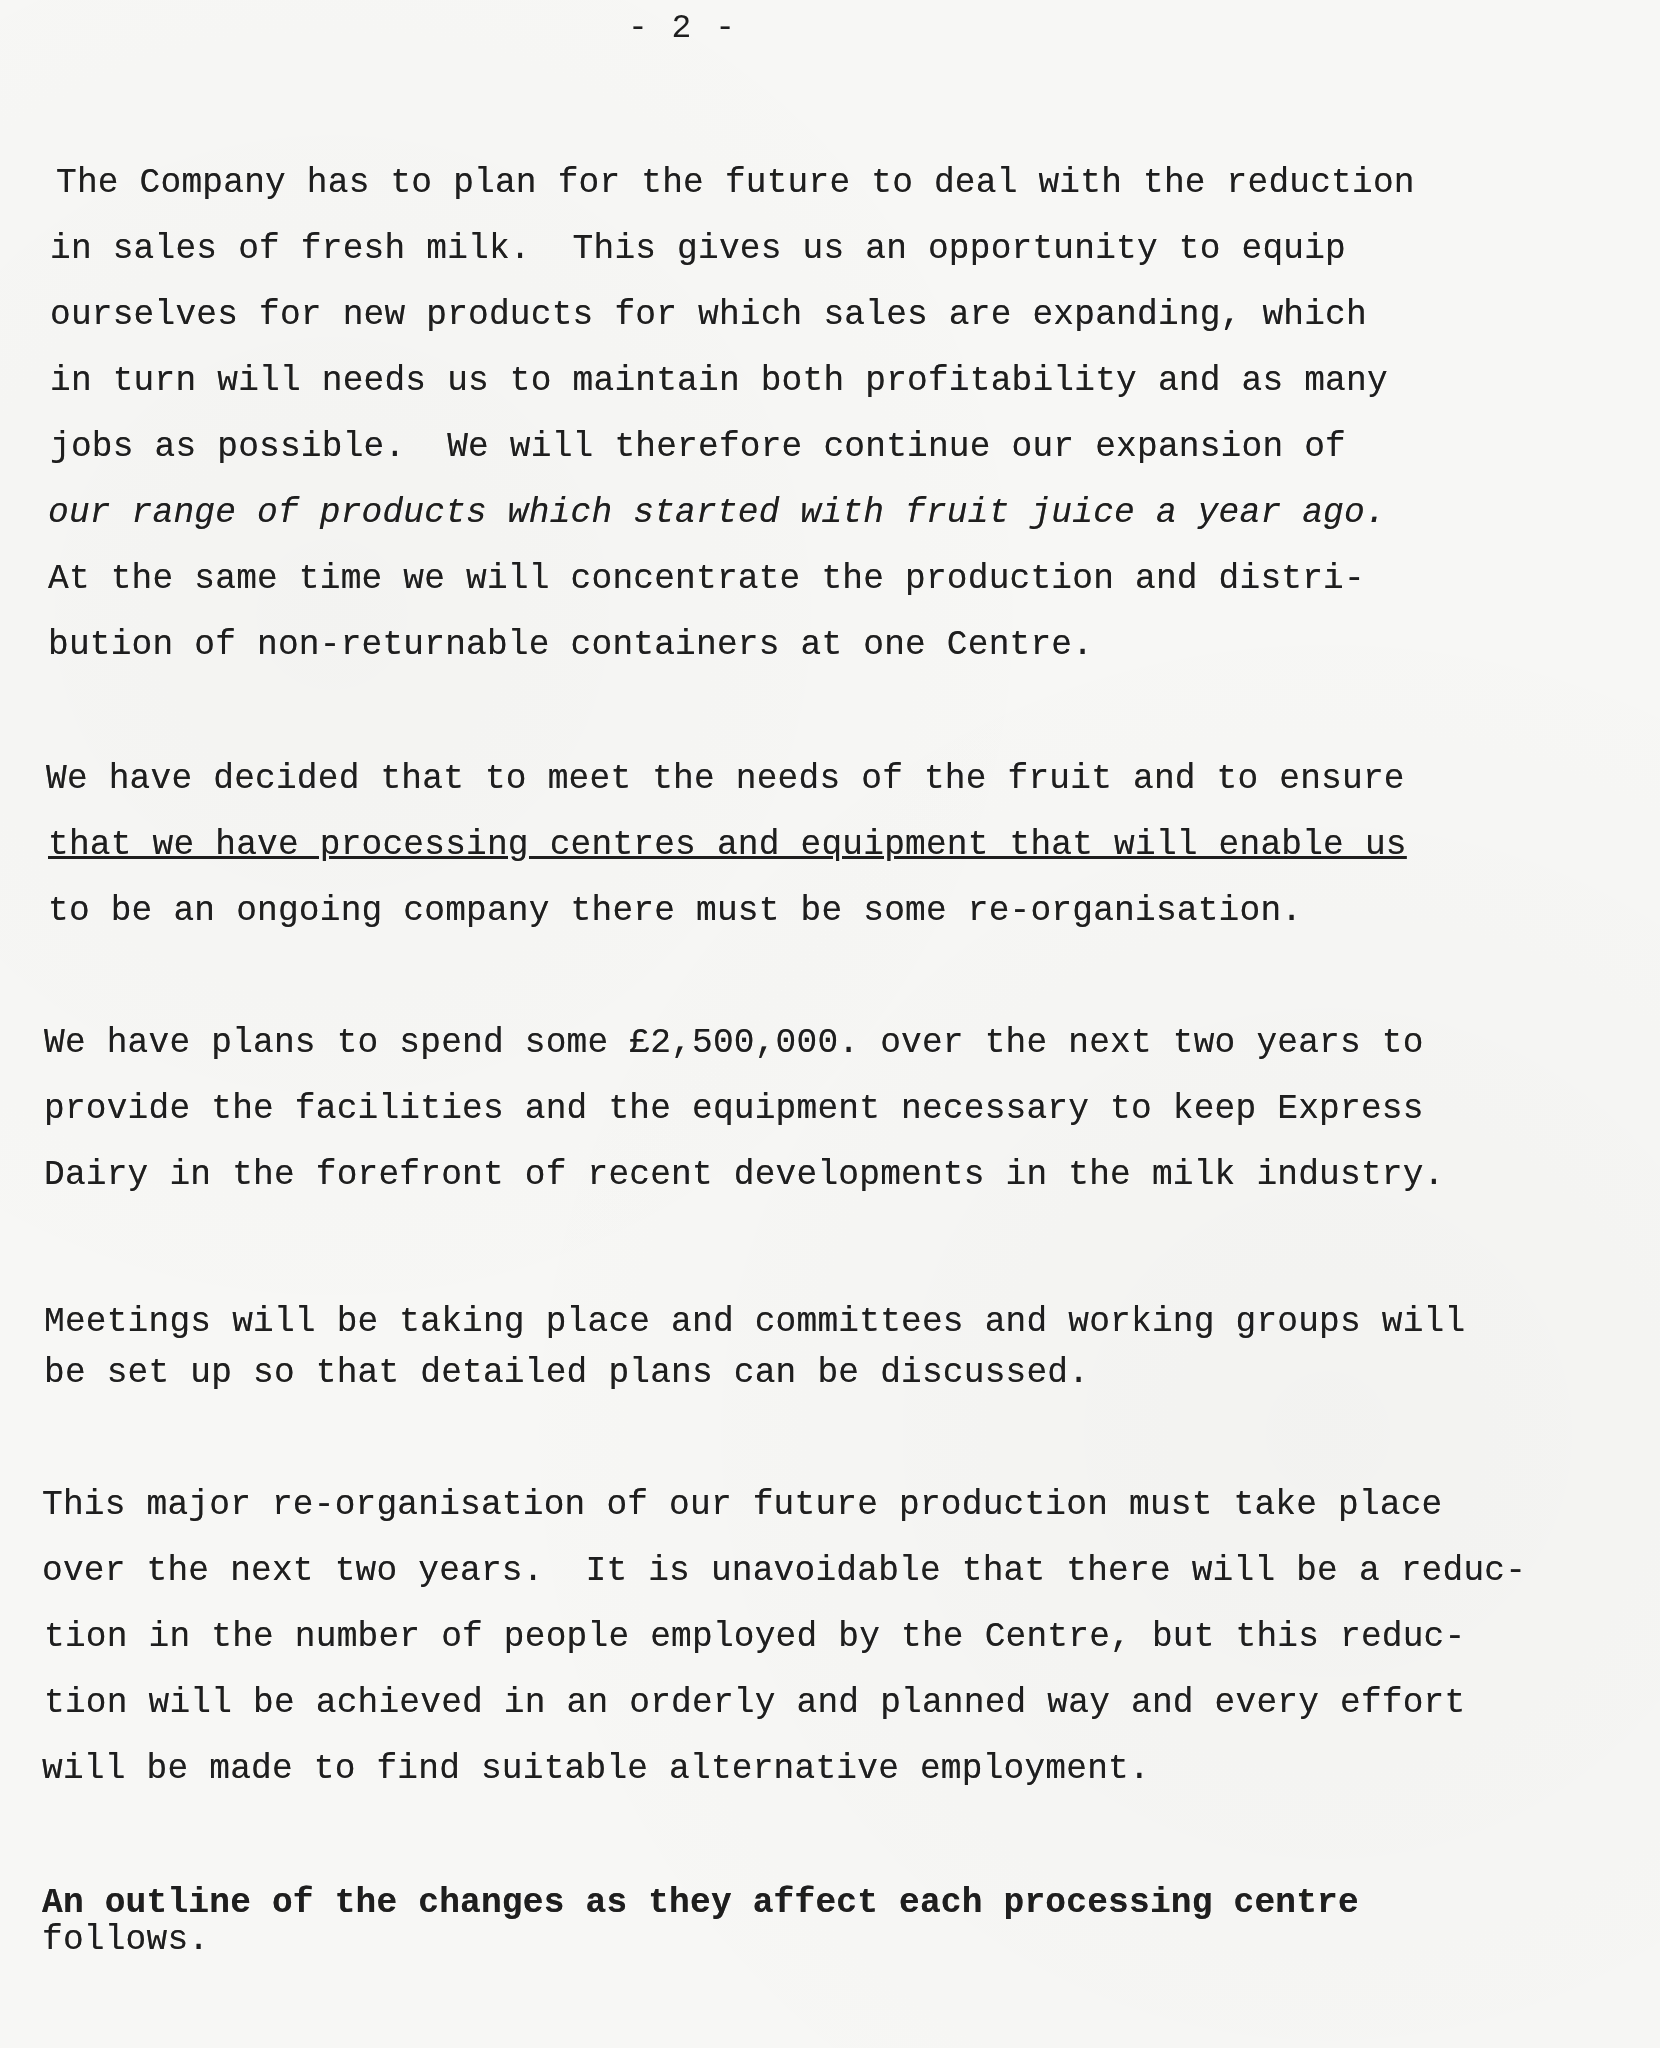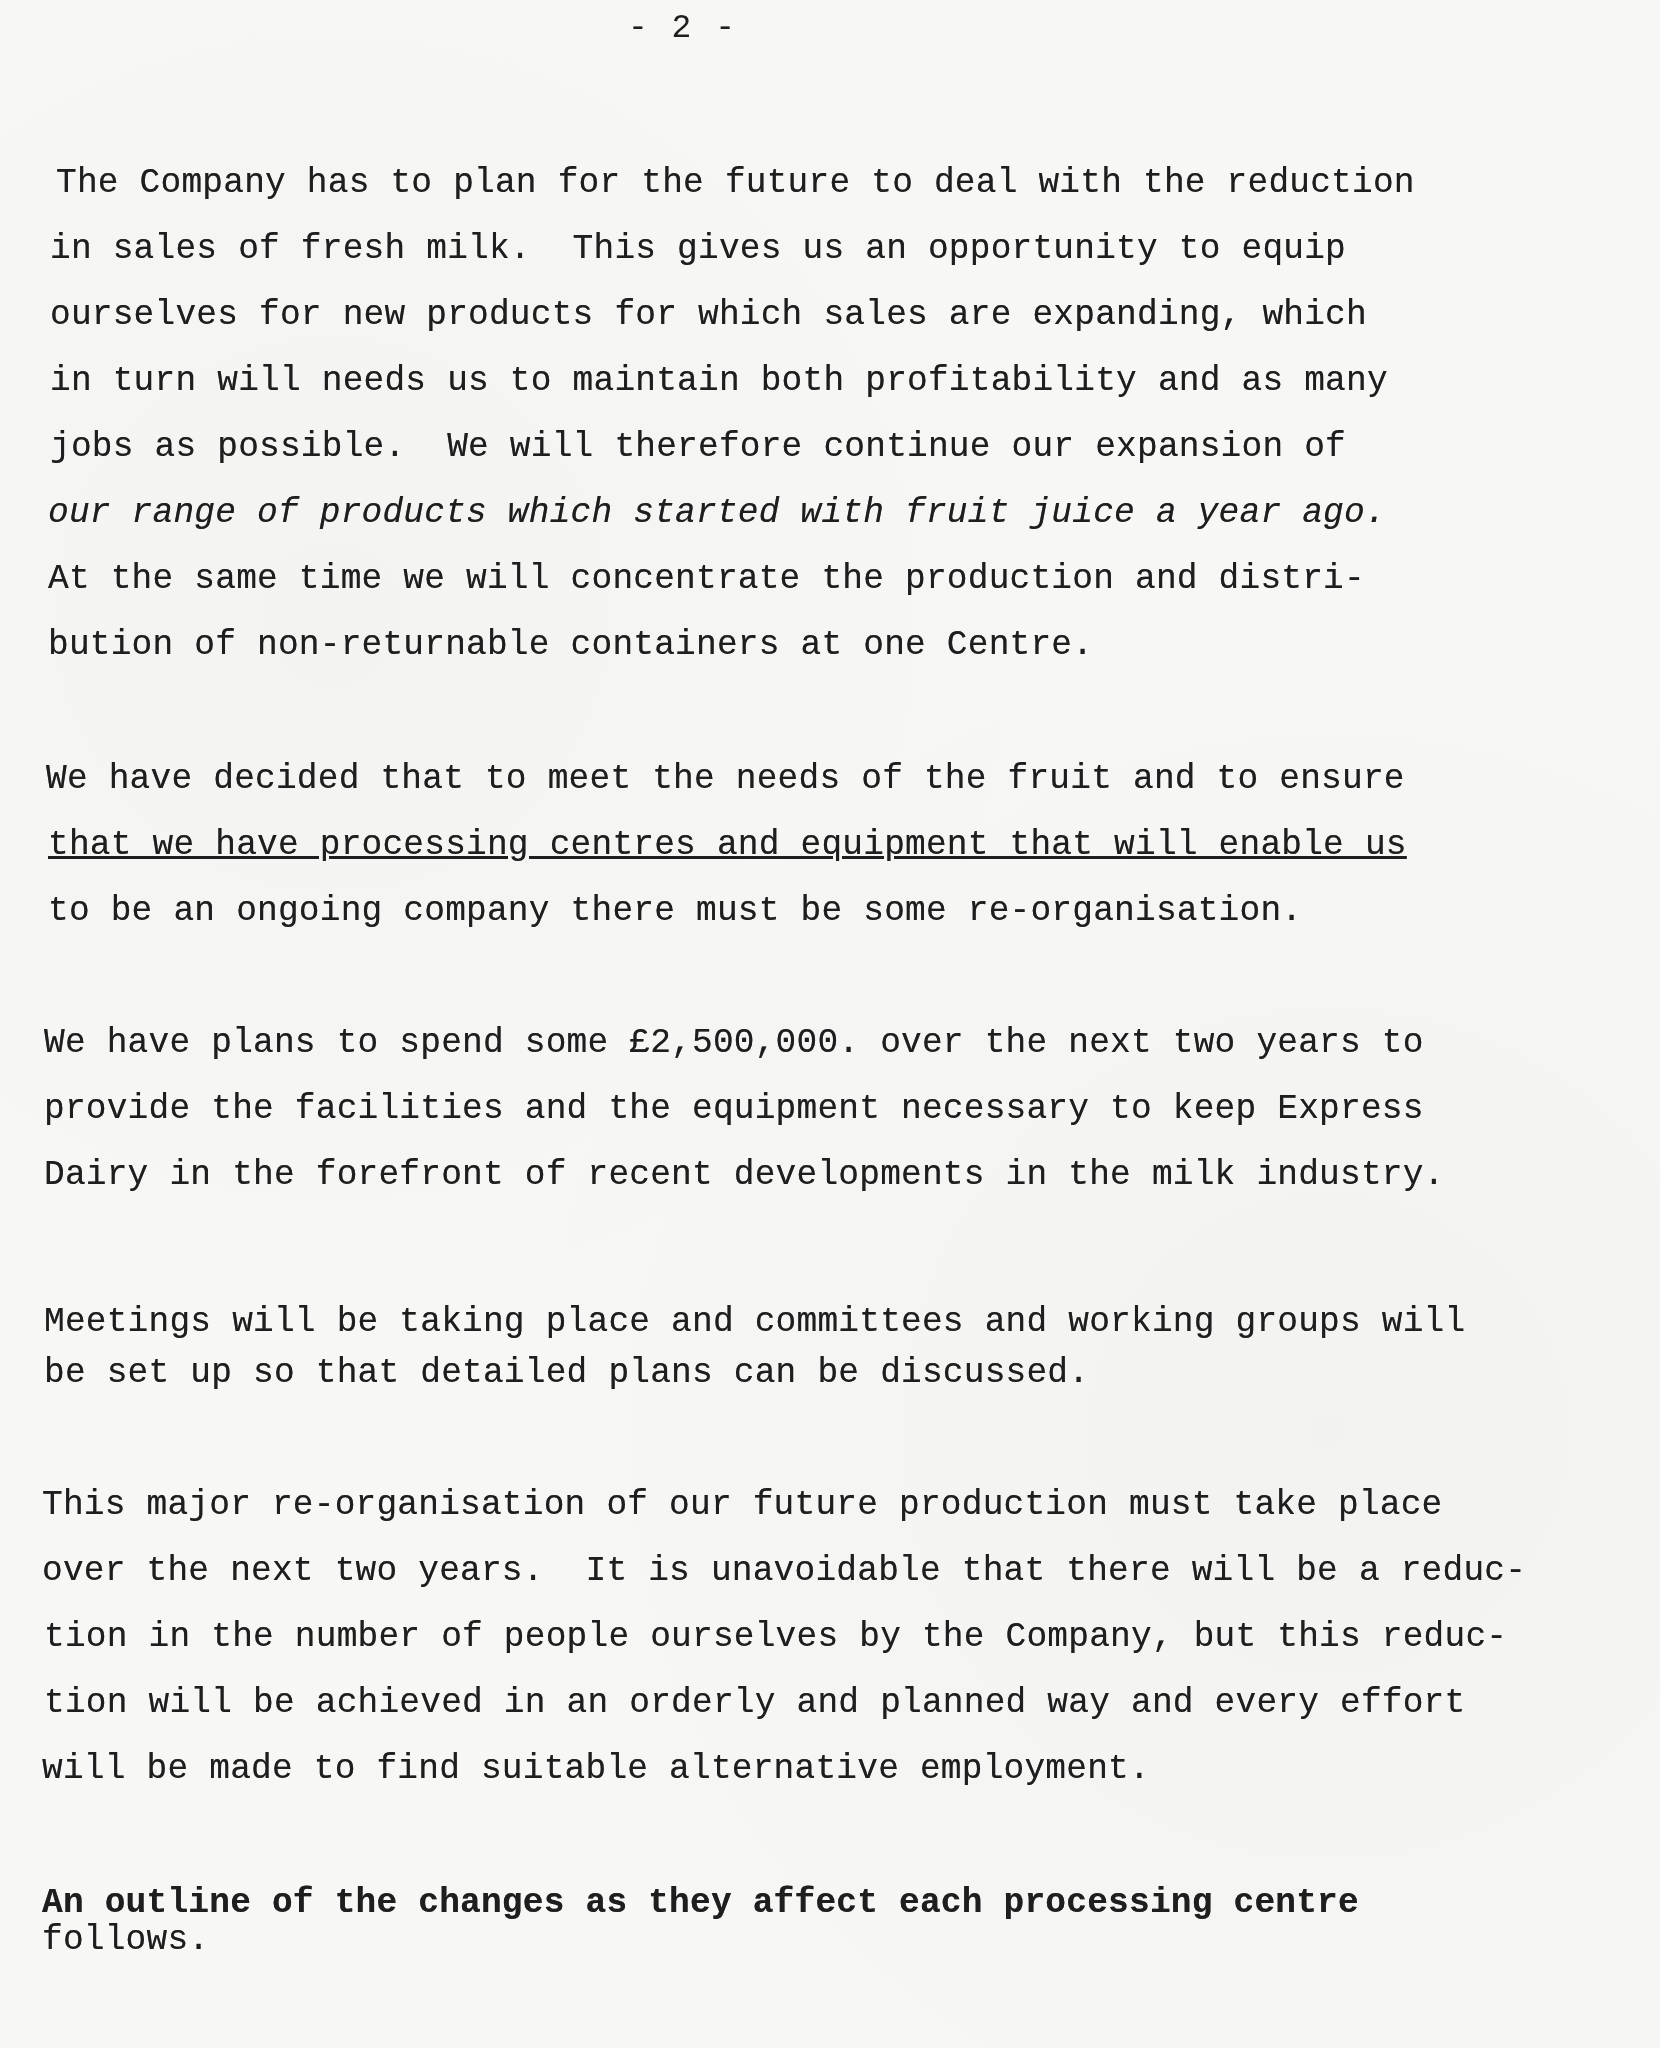--- a/index.html
+++ b/index.html
@@ -73,21 +73,21 @@
   </div>
 
   <div>
     <div class="line" style="left:44px; top:1305px;text-align:right;">Meetings will be taking place and committees and working groups will</div>
     <div class="line" style="left:44px; top:1356px;">be set up so that detailed plans can be discussed.</div>
   </div>
 
   <div>
     <div class="line" style="left:42px; top:1488px;">This major re-organisation of our future production must take place</div>
     <div class="line" style="left:42px; top:1554px;">over the next two years.  It is unavoidable that there will be a reduc-</div>
-    <div class="line" style="left:44px; top:1620px;">tion in the number of people ourselves by the Company, but this reduc-</div>
+    <div class="line" style="left:44px; top:1620px;">tion in the number of people employed by the Centre, but this reduc-</div>
     <div class="line" style="left:44px; top:1686px;">tion will be achieved in an orderly and planned way and every effort</div>
     <div class="line" style="left:42px; top:1752px;">will be made to find suitable alternative employment.</div>
   </div>
 
   <div>
     <div class="line" style="left:42px; top:1886px;font-weight:bold;">An outline of the changes as they affect each processing centre</div>
     <div class="line" style="left:42px; top:1923px;">follows.</div>
   </div>
 
 </div>

